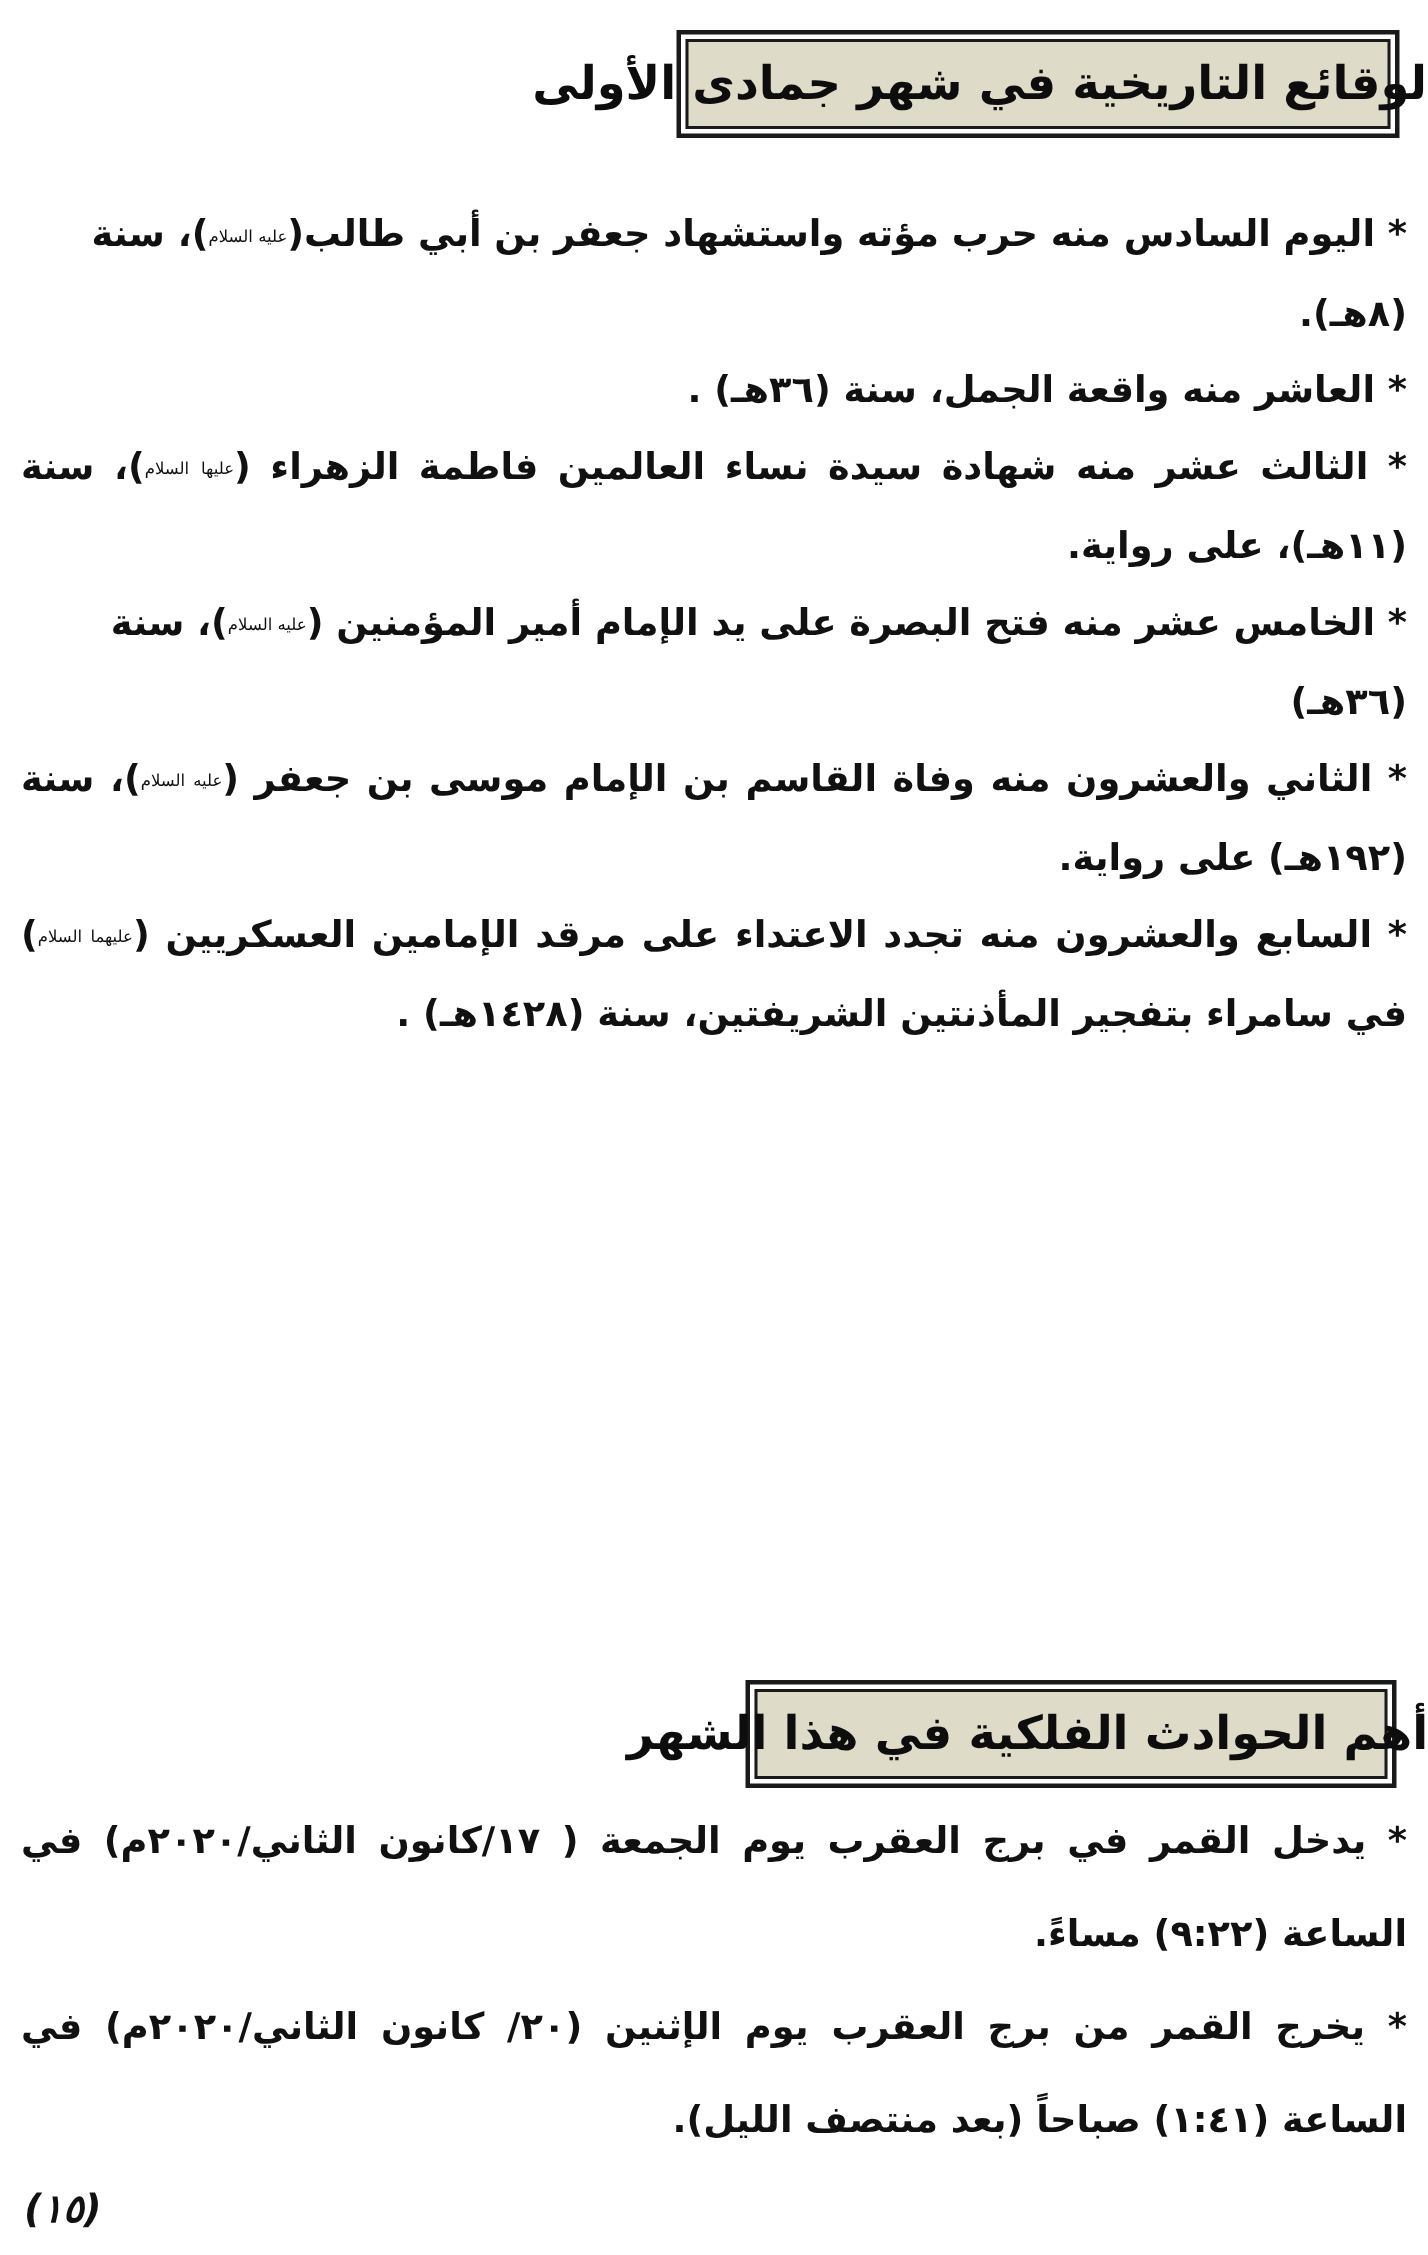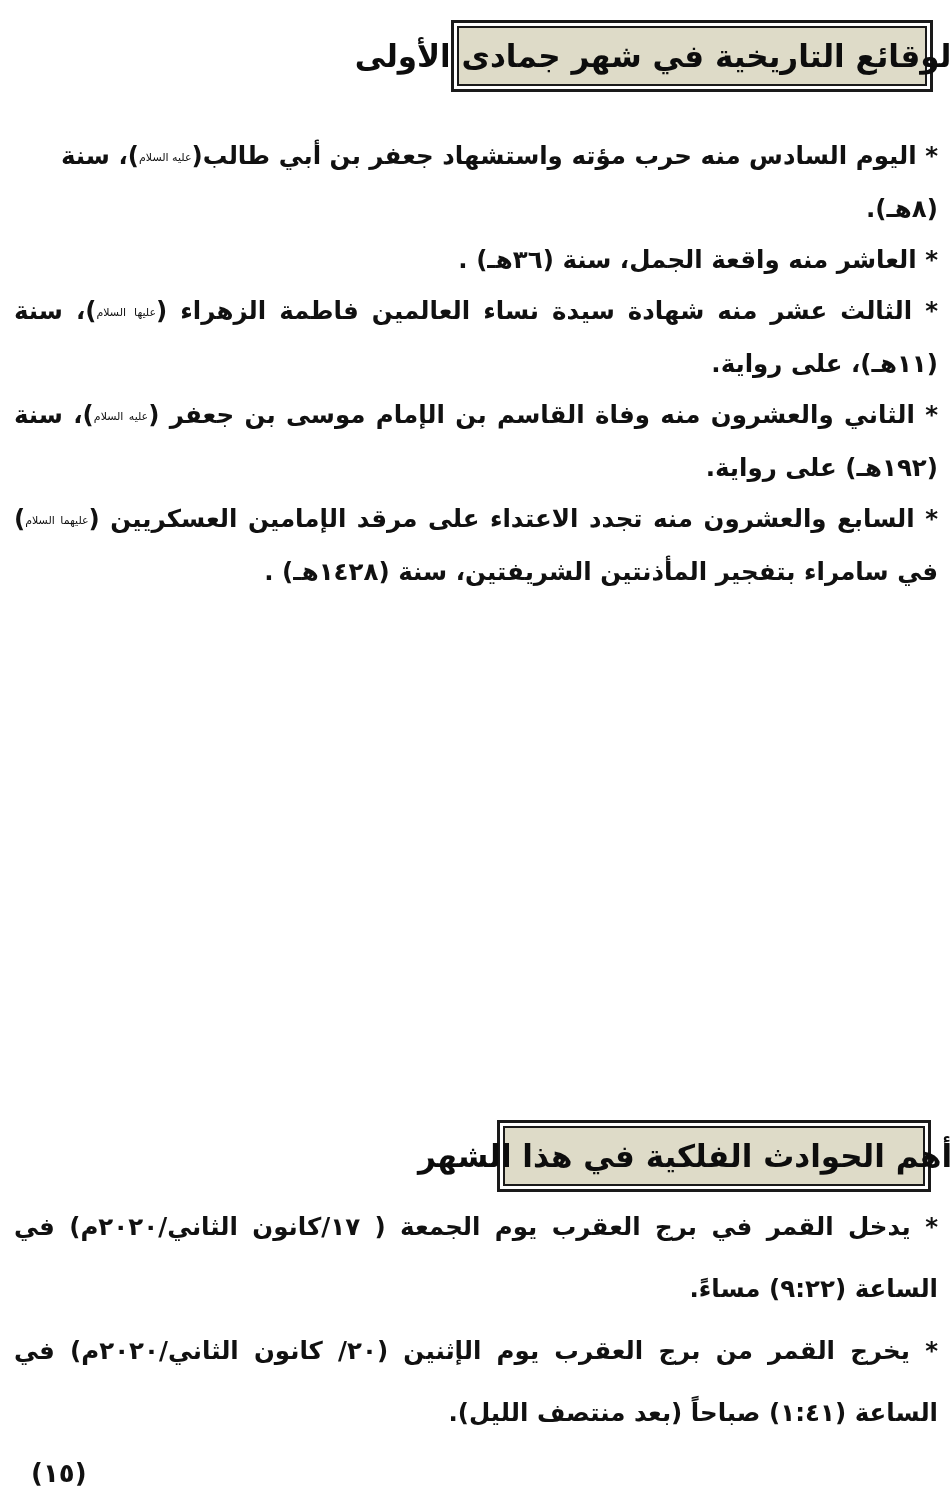--- a/index.html
+++ b/index.html
@@ -79,40 +79,42 @@
       text-align-last: right;
     }
     .hon {
       font-size: 11px;
       font-weight: normal;
       vertical-align: 3px;
       letter-spacing: -0.5px;
     }
     .page-number {
       position: absolute;
-      left: 31px;
+      left: 16px;
       top: 1458px;
       font-weight: bold;
       font-size: 26px;
       direction: rtl;
+      font-style: italic;
     }
   </style>
 </head>
 <body>
 
 <div class="page">
 
   <div id="box1" class="title-box">
     <div class="title-inner">أهم الوقائع التاريخية في شهر جمادى الأولى</div>
   </div>
 
   <div class="events">
     <p class="item"><span>* اليوم السادس منه حرب مؤته واستشهاد جعفر بن أبي طالب(</span><span class="hon">عليه السلام</span><span>)، سنة (٨هـ).</span></p>
     <p class="item"><span>* العاشر منه واقعة الجمل، سنة (٣٦هـ) .</span></p>
     <p class="item just"><span>* الثالث عشر منه شهادة سيدة نساء العالمين فاطمة الزهراء (</span><span class="hon">عليها السلام</span><span>)، سنة (١١هـ)، على رواية.</span></p>
+    <p class="item"><span>* الخامس عشر منه فتح البصرة على يد الإمام أمير المؤمنين (</span><span class="hon">عليه السلام</span><span>)، سنة (٣٦هـ)</span></p>
     <p class="item just"><span>* الثاني والعشرون منه وفاة القاسم بن الإمام موسى بن جعفر (</span><span class="hon">عليه السلام</span><span>)، سنة (١٩٢هـ) على رواية.</span></p>
     <p class="item just"><span>* السابع والعشرون منه تجدد الاعتداء على مرقد الإمامين العسكريين (</span><span class="hon">عليهما السلام</span><span>) في سامراء بتفجير المأذنتين الشريفتين، سنة (١٤٢٨هـ) .</span></p>
   </div>
 
   <div id="box2" class="title-box">
     <div class="title-inner">من أهم الحوادث الفلكية في هذا الشهر</div>
   </div>
 
   <div class="astro">
     <p class="item just">* يدخل القمر في برج العقرب يوم الجمعة ( ١٧/كانون الثاني/٢٠٢٠م) في الساعة (٩:٢٢) مساءً.</p>

